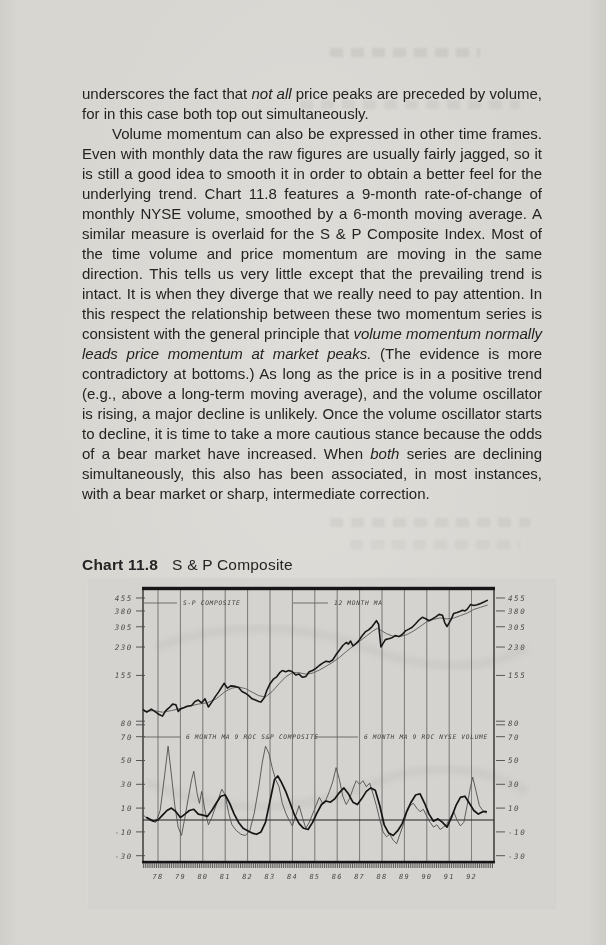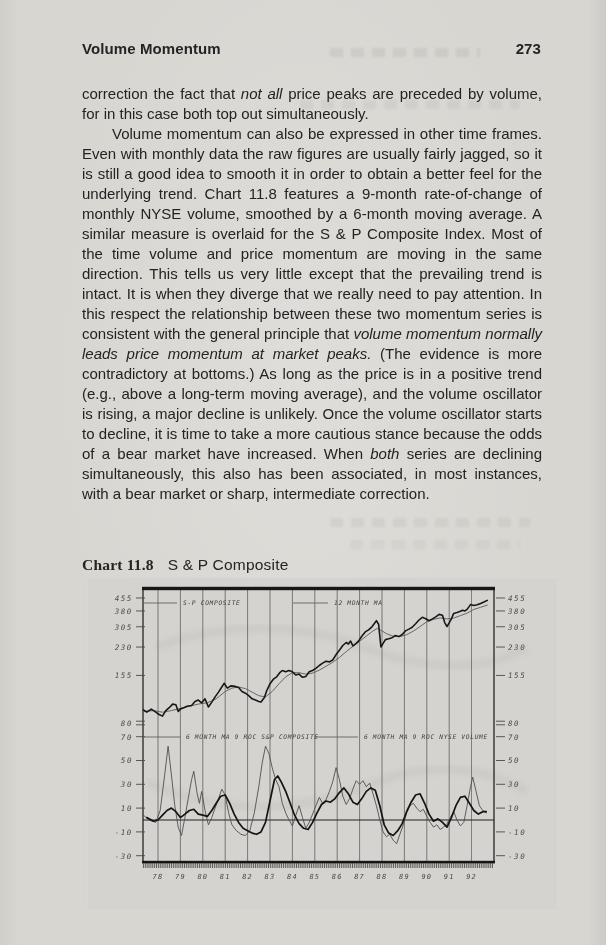--- a/index.html
+++ b/index.html
@@ -26,46 +26,42 @@
     font-size:15px;line-height:20px;text-align:justify;
     color:#232323;
   }
   .body-text p{margin:0;}
   .body-text p.indent{text-indent:30px;}
   .body-text em{}
   .chart-caption{
     position:absolute;left:82px;top:556px;
     font-size:15.5px;letter-spacing:0.2px;
   }
-  .chart-caption .cap-label{font-weight:bold;margin-right:14px;font-family:Liberation Serif, serif;}
+  .chart-caption .cap-label{font-weight:bold;margin-right:14px;}
   .chart-box{
     position:absolute;left:87px;top:577px;width:471px;height:334px;
     background:#d4d3cf;
     box-shadow:0 0 0 1px rgba(255,255,255,0.12) inset;
     font-style:italic;
   }
   .ghost{
     position:absolute;height:9px;border-radius:2px;
     background:repeating-linear-gradient(90deg, rgba(100,100,95,0.10) 0 13px, rgba(100,100,95,0) 13px 21px);
     filter:blur(1.2px);
     pointer-events:none;
   }
 </style>
 </head>
 <body>
 
 <div class="page">
 
-  <div class="running-header">
-    <span>Volume Momentum</span>
-    <span>273</span>
-  </div>
 
   <div class="body-text" id="body-text">
-      <p><span>correction the fact that </span><em>not all</em><span>  price peaks are preceded by volume, for in this case both top out simultaneously.</span></p>
+      <p><span>underscores the fact that </span><em>not all</em><span>  price peaks are preceded by volume, for in this case both top out simultaneously.</span></p>
       <p class="indent"><span>Volume momentum can also be expressed in other time frames. Even with monthly data the raw figures are usually fairly jagged, so it is still a good idea to smooth it in order to obtain a better feel for the underlying trend.  Chart 11.8 features a 9-month rate-of-change of monthly NYSE volume, smoothed by a 6-month moving average.  A similar measure is overlaid for the S &amp; P Composite Index.  Most of the time volume and price momentum are moving in the same direction.  This tells us very little except that the prevailing trend is intact.  It is when they diverge that we really need to pay attention.  In this respect the relationship between these two momentum series is consistent with the general principle that </span><em>volume momentum normally leads price momentum at market peaks.</em><span>  (The evidence is more contradictory at bottoms.)  As long as the price is in a positive trend (e.g., above a long-term moving average), and the volume oscillator is rising, a major decline is unlikely.  Once the volume oscillator starts to decline, it is time to take a more cautious stance because the odds of a bear market have increased.  When </span><em>both</em><span> series are declining simultaneously, this also has been associated, in most instances, with a bear market or sharp, intermediate correction.</span></p>
     </div>
 
   <div class="chart-caption">
     <span class="cap-label">Chart 11.8</span><span class="cap-title">S &amp; P Composite</span>
   </div>
 
   <div class="chart-box" id="chart-box"><svg width="471" height="334">
         <defs>
           <filter id="soft">

